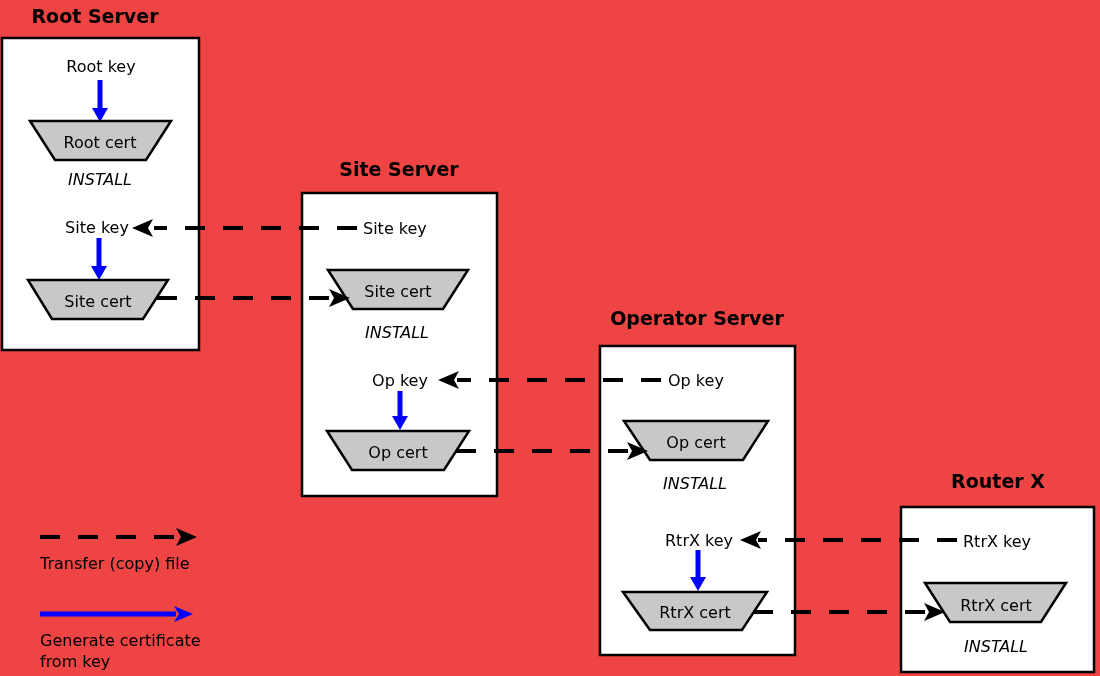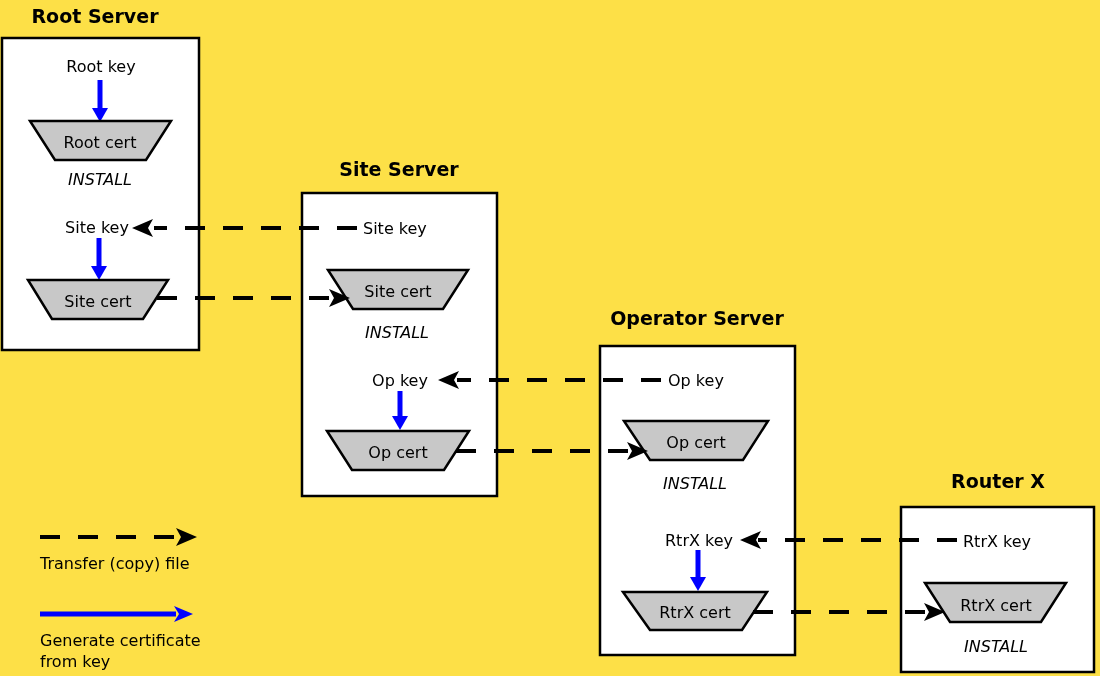--- a/index.html
+++ b/index.html
@@ -5,21 +5,21 @@
   html, body {
     margin: 0;
     padding: 0;
     background: #ffffff;
     font-family: "DejaVu Sans", "Liberation Sans", sans-serif;
   }
   #stage {
     position: relative;
     width: 1100px;
     height: 676px;
-    background: #fde047;
+    background: #ef4444;
     overflow: hidden;
   }
   svg { display: block; }
   .node-box {
     fill: #ffffff;
     stroke: #000000;
     stroke-width: 2.5;
   }
   .cert-shape {
     fill: #c8c8c8;

